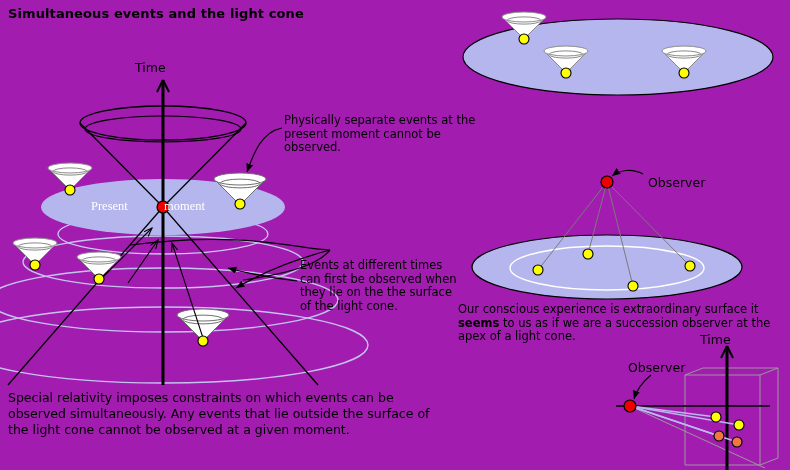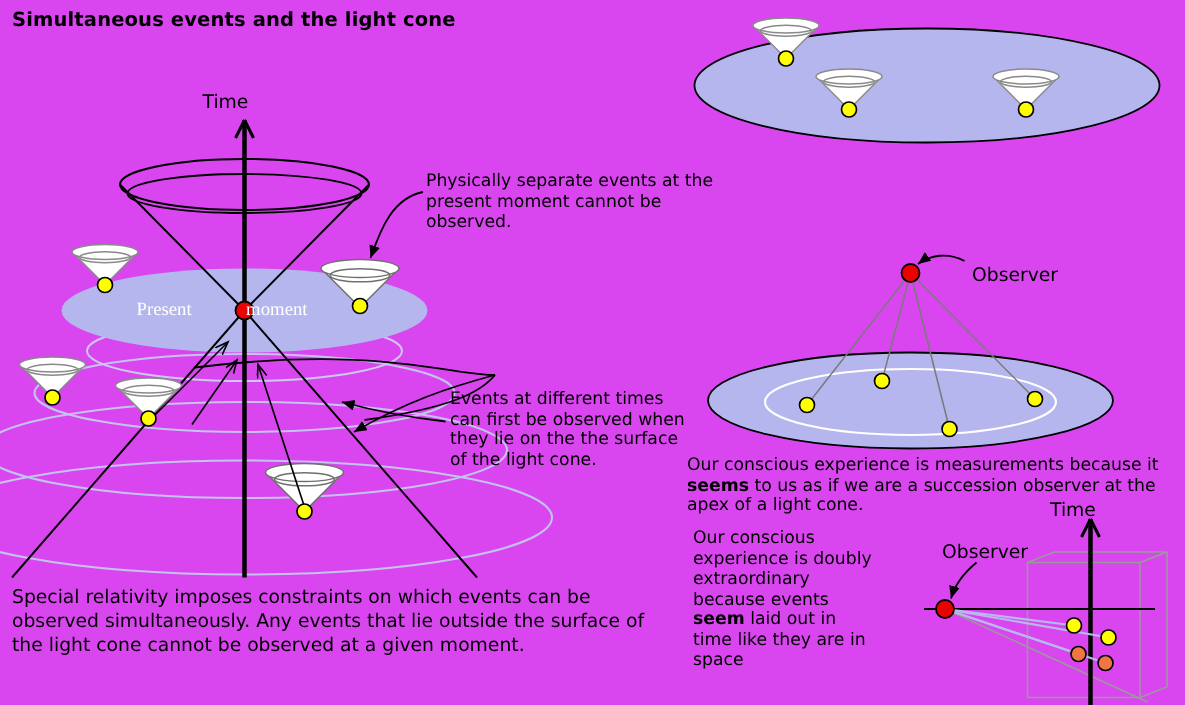--- a/index.html
+++ b/index.html
@@ -1,18 +1,18 @@
 <!DOCTYPE html>
 <html><head>
 <meta charset="utf-8">
 <style>
   html,body{margin:0;padding:0;background:#ffffff;}
   body{width:790px;height:470px;overflow:hidden;
        font-family:"DejaVu Sans","Liberation Sans",sans-serif;color:#000;}
-  #page{position:relative;width:790px;height:470px;background:#d946ef;}
+  #page{position:relative;width:790px;height:470px;background:#a21caf;}
   .abs{position:absolute;}
   #title{left:8px;top:6px;font-size:13px;font-weight:bold;letter-spacing:0.1px;white-space:nowrap;}
   .note{font-size:11.5px;line-height:13.5px;color:#000;}
   .note b{font-weight:bold;}
   #note-sep{left:284px;top:114px;width:200px;}
   #note-events{left:300px;top:259px;width:160px;}
   #note-bottom{left:8px;top:390px;width:440px;font-size:12.5px;line-height:16px;}
   #note-set{left:458px;top:98px;width:330px;}
   #note-conscious{left:458px;top:303px;width:330px;}
   #note-doubly{left:462px;top:352px;width:120px;}
@@ -161,24 +161,21 @@
   <div class="abs note" id="note-sep">Physically separate events at the present moment cannot be observed.</div>
 
   <div class="abs note" id="note-bottom">Special relativity imposes constraints on which events can be observed simultaneously. Any events that lie outside the surface of the light cone cannot be observed at a given moment.</div>
 
   <div class="abs note" id="note-events">Events at different times can first be observed when they lie on the the surface of the light cone.</div>
 
 
   <div class="abs" id="lbl-obs-mid">Observer</div>
 
   <div class="abs note" id="note-conscious">
-    <span>Our conscious experience is measurements because it </span><b>seems</b><span> to us as if we are a succession observer at the apex of a light cone.</span>
+    <span>Our conscious experience is extraordinary surface it </span><b>seems</b><span> to us as if we are a succession observer at the apex of a light cone.</span>
   </div>
 
-  <div class="abs note" id="note-doubly">
-    <span>Our conscious experience is doubly extraordinary because events </span><b>seem</b><span> laid out in time like they are in space</span>
-  </div>
 
   <div class="abs" id="lbl-obs-br">Observer</div>
 
   <div class="abs" id="lbl-time-br">Time</div>
 
 </div>
 
 </body></html>

